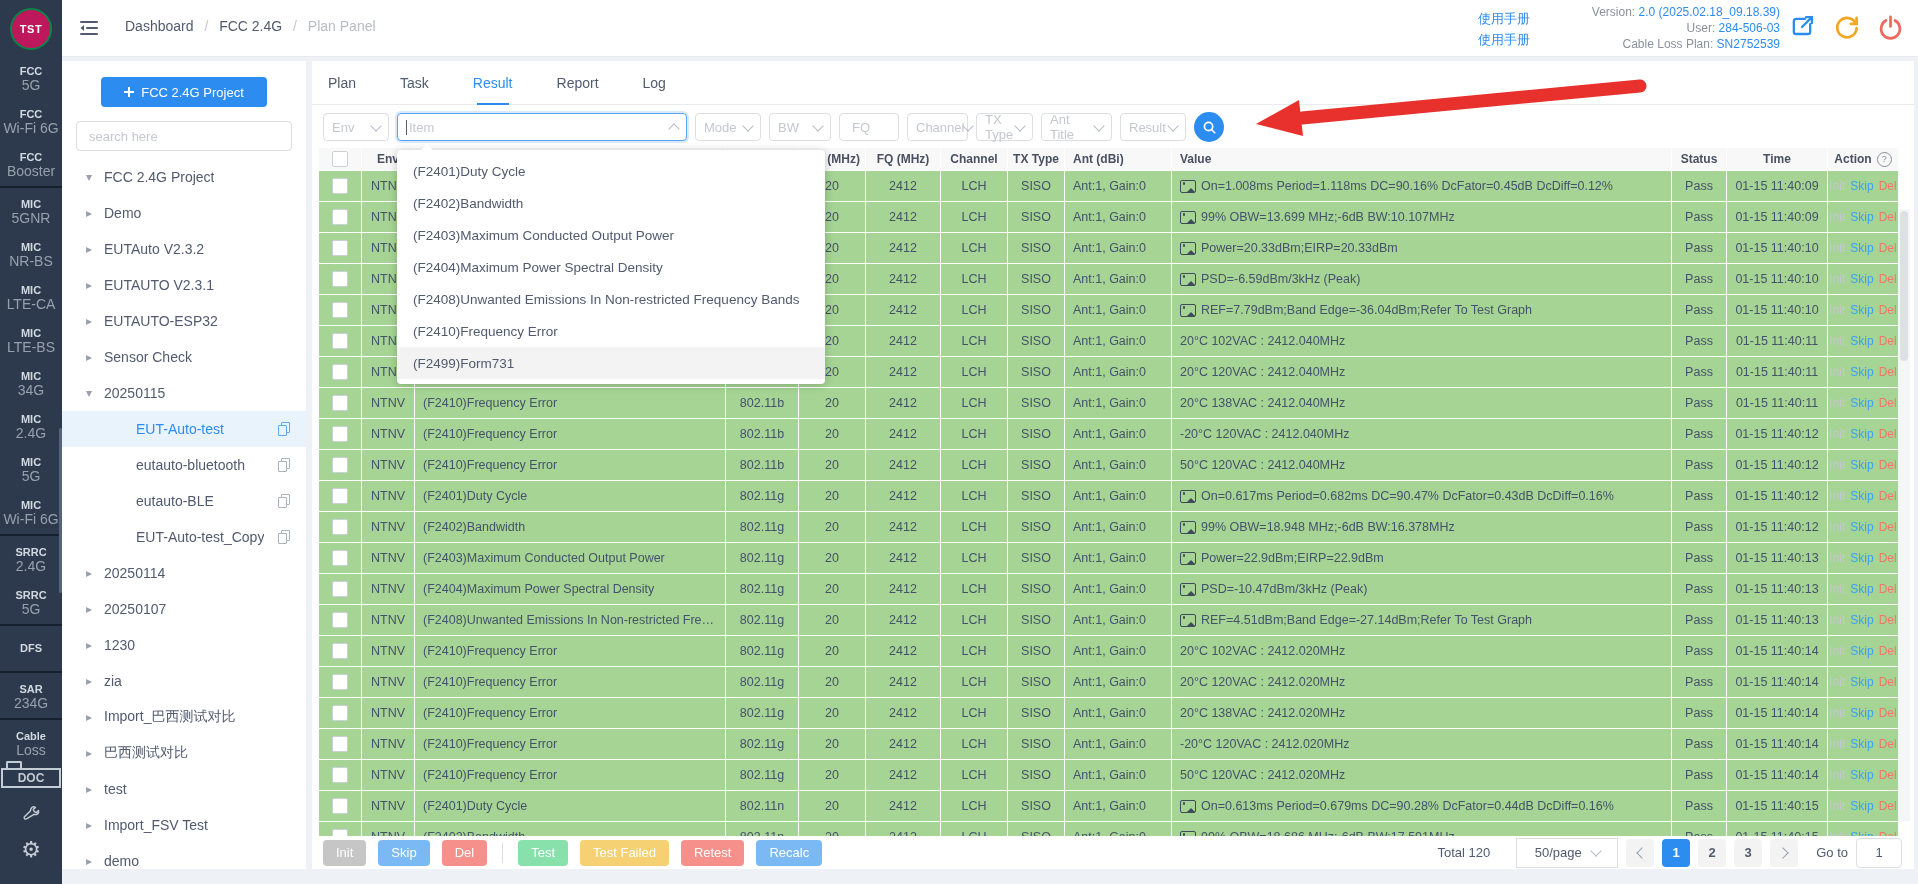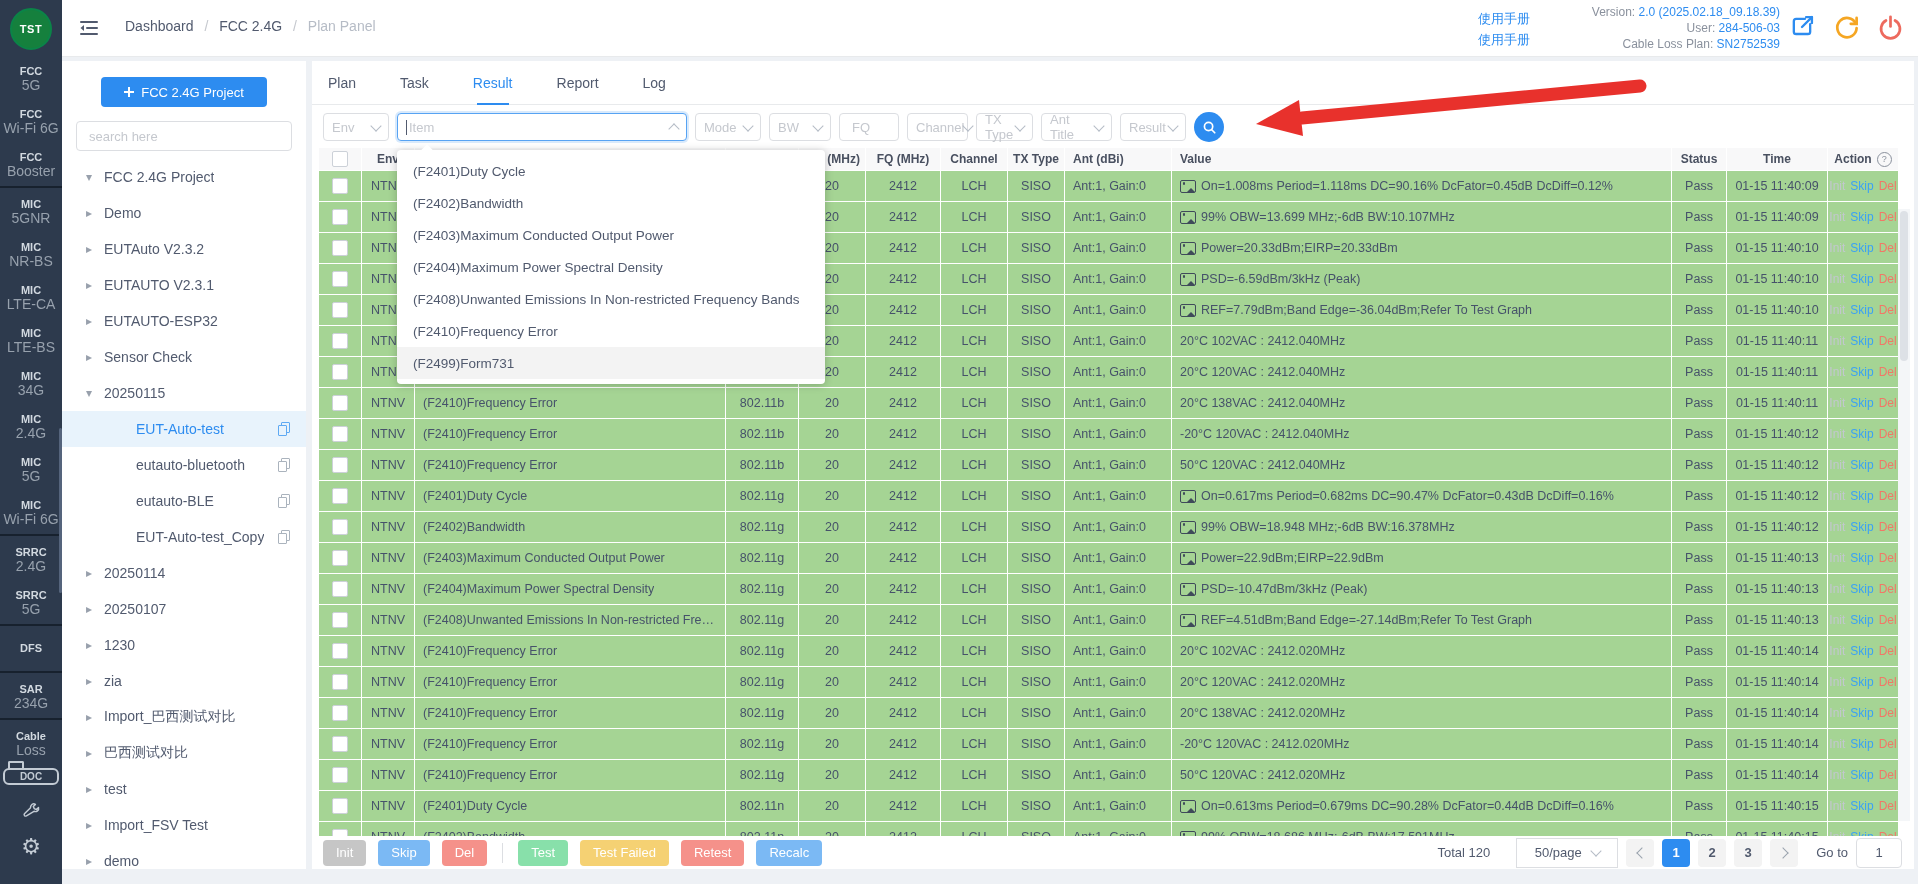--- a/index.html
+++ b/index.html
@@ -14,30 +14,30 @@
   .bc-cur{color:#b6bcc6}
   .cn-links{position:absolute;left:1478px;top:8px;text-align:center;font-size:13px;line-height:21px}
   .cn-links div{color:#2d8cf0;cursor:pointer}
   .meta{position:absolute;right:138px;top:4px;text-align:right;font-size:12px;line-height:16px;color:#8a919d}
   .meta b{font-weight:normal;color:#2d8cf0}
   .hd-icons{position:absolute;right:14px;top:13px;display:flex;gap:17px;align-items:center}
   .hd-icons svg{cursor:pointer}
   
   .iconbar{position:absolute;left:0;top:0;width:62px;bottom:0;background:#2d3a4d;z-index:10;
            display:flex;flex-direction:column;align-items:center}
-  .logo{width:38px;height:38px;margin:8px 0 6px;border-radius:50%;background:#15803d;border:2px solid #0b8448;
+  .logo{width:38px;height:38px;margin:8px 0 6px;border-radius:50%;background:#be185d;border:2px solid #0b8448;
         display:flex;align-items:center;justify-content:center;color:#fff;font-size:11px;font-weight:bold;letter-spacing:.5px}
   .side-list{width:100%}
   .side-item{height:43px;display:flex;flex-direction:column;justify-content:center;align-items:center;gap:1px;cursor:pointer;position:relative;width:100%}
   .si-top{font-size:11px;font-weight:bold;color:#d2d9e0;line-height:14px}
   .si-bot{font-size:14px;color:#97a1ad;line-height:12px}
   .divided{margin-bottom:4px}
   .divided::after{content:'';position:absolute;left:0;right:0;bottom:-3px;height:2px;background:#17212e}
   .side-tools{margin-top:4px;display:flex;flex-direction:column;align-items:center;gap:15px}
-  .doc-ic{font-size:10px;font-weight:bold;color:#c3cbd4;border:2px solid #c3cbd4;border-radius:6px;padding:1px 15px;cursor:pointer;position:relative}
+  .doc-ic{font-size:12px;font-weight:bold;color:#c3cbd4;border:2px solid #c3cbd4;border-radius:0;padding:1px 15px;cursor:pointer;position:relative}
   .doc-ic::before{content:'';position:absolute;top:-9px;left:3px;width:12px;height:7px;border:2px solid #c3cbd4;border-bottom:none;border-radius:2px 2px 0 0}
   .gear-ic{font-size:22px;color:#c3cbd4;cursor:pointer;line-height:22px}
   .gear-ic::after{content:"⚙"}
   .side-thumb{position:absolute;right:0;top:428px;width:3px;height:165px;background:#55647c;border-radius:2px}
   
   .tree-card{position:absolute;left:62px;top:61px;width:244px;bottom:15px;background:#fff;overflow:hidden}
   .add-btn{width:166px;height:30px;margin:16px auto 0;background:#2d8cf0;border-radius:4px;color:#fff;font-size:13px;
            display:flex;align-items:center;justify-content:center;gap:7px;cursor:pointer}
   .plus{position:relative;width:10px;height:10px}
   .plus::before,.plus::after{content:'';position:absolute;background:#fff}

